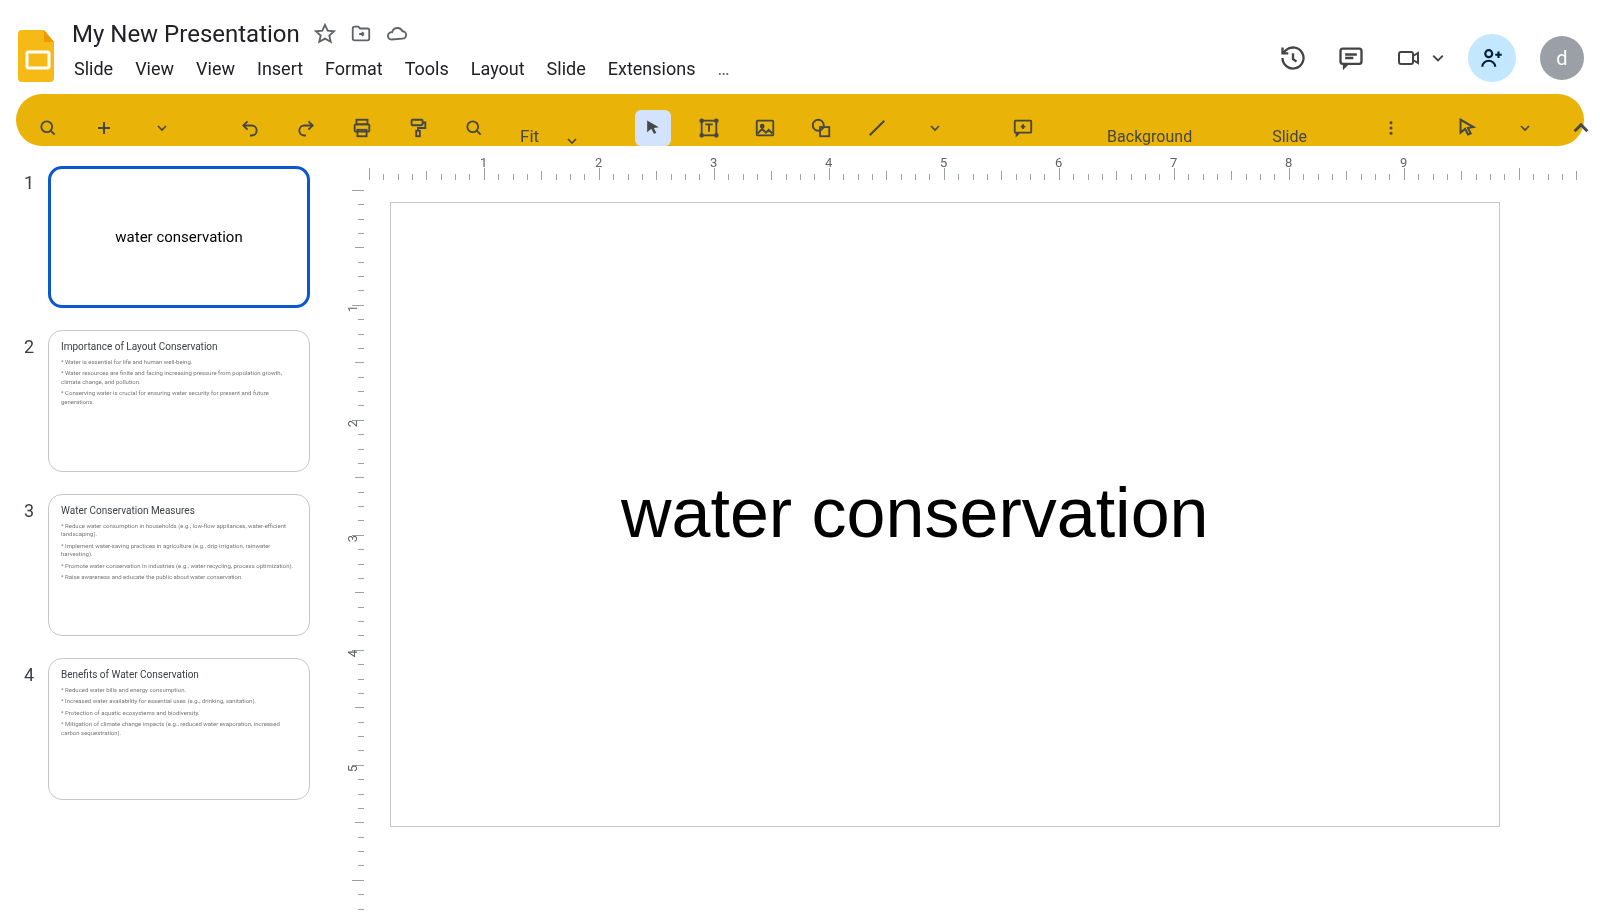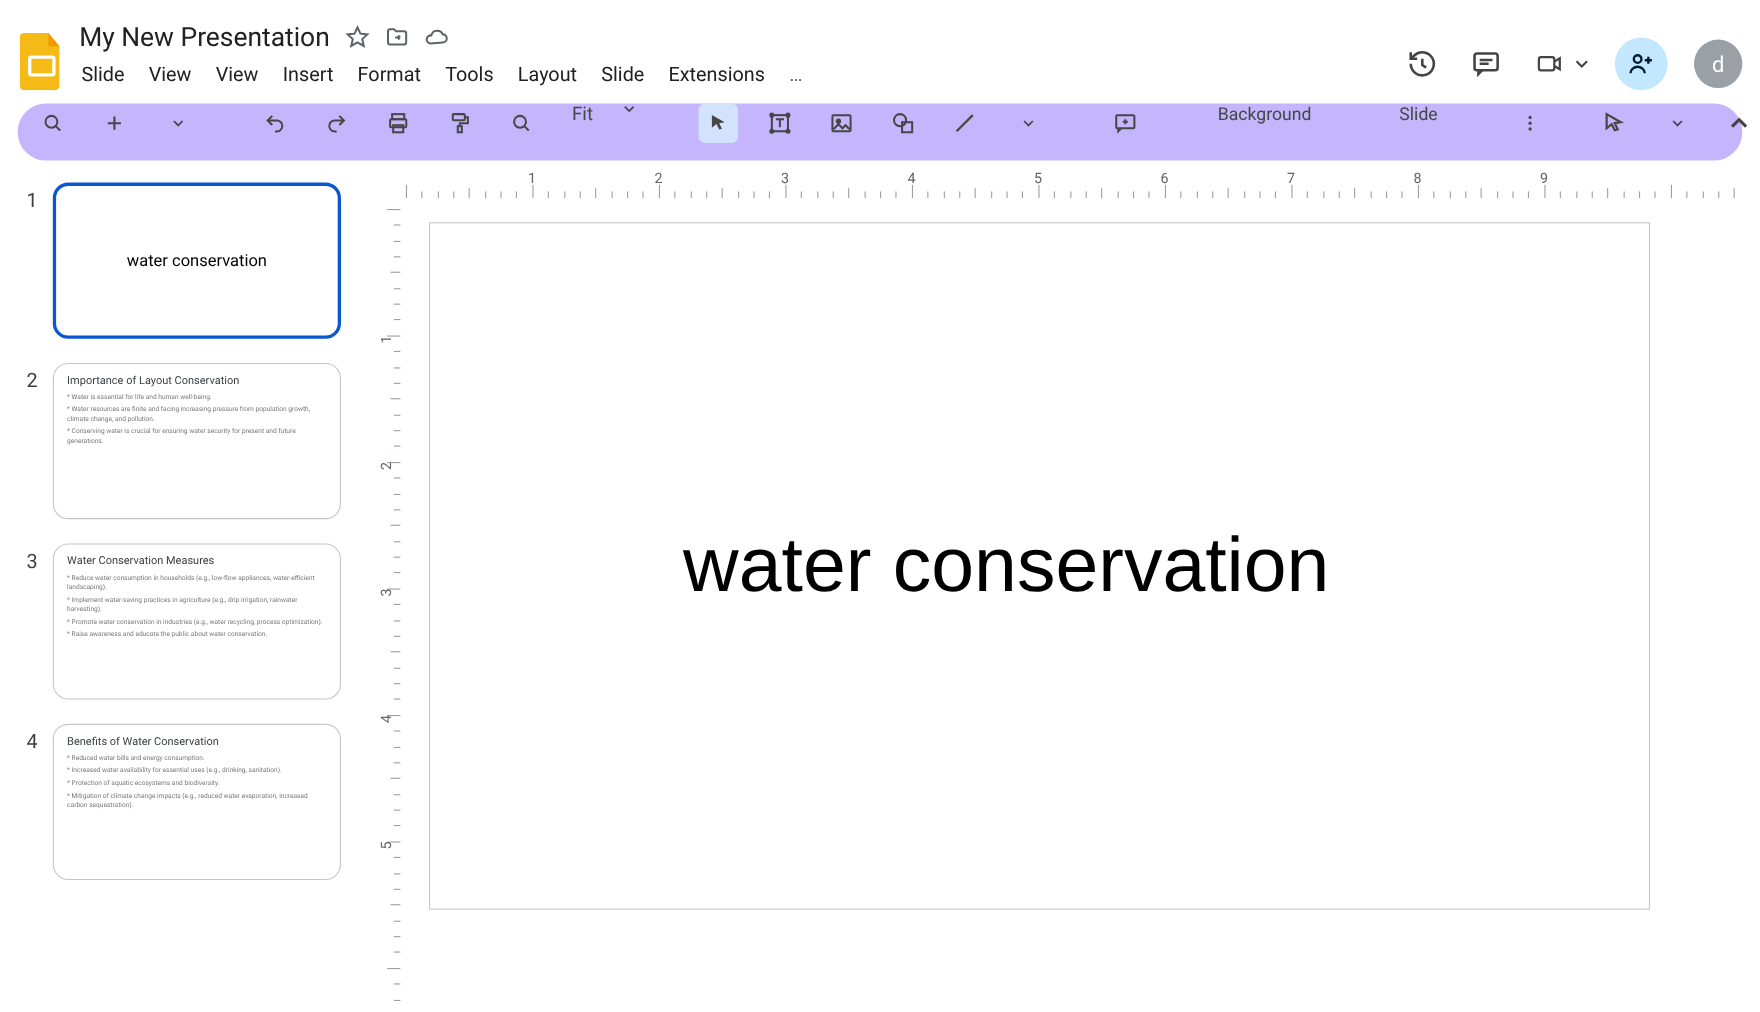--- a/index.html
+++ b/index.html
@@ -47,25 +47,25 @@
     width:48px; height:48px; border-radius:50%; background:#c2e7ff; display:flex;align-items:center;justify-content:center; color:#001d35;
   }
   .avatar {
     width:44px; height:44px; border-radius:50%; background:#9aa0a6; color:#fff;
     display:flex;align-items:center;justify-content:center; font-size:20px;
   }
 
   
   .toolbar-wrap { padding: 4px 16px 0 16px; }
   .toolbar {
-    background:#c4b5fd;
+    background:#eab308;
     border-radius:28px;
     height:52px;
     display:flex;
-    align-items:flex-start;
+    align-items:flex-end;
     padding:0 14px;
     gap:20px;
     color:#444746;
   }
   .tbtn { min-width:36px; height:36px; display:flex;align-items:center;justify-content:center; border-radius:6px; }
   .tbtn.active { background:#d3e3fd; }
   .tsep { width:1px; height:28px; background:#c7c7c7; margin:0 6px; }
   .zoom-label { font-size:17px; padding:0 8px; }
   .zoom-drop { width:18px; display:flex;align-items:center;justify-content:center; margin-right:6px;}
   .bg-label, .layout-label { font-size:16px; padding:0 14px; }

